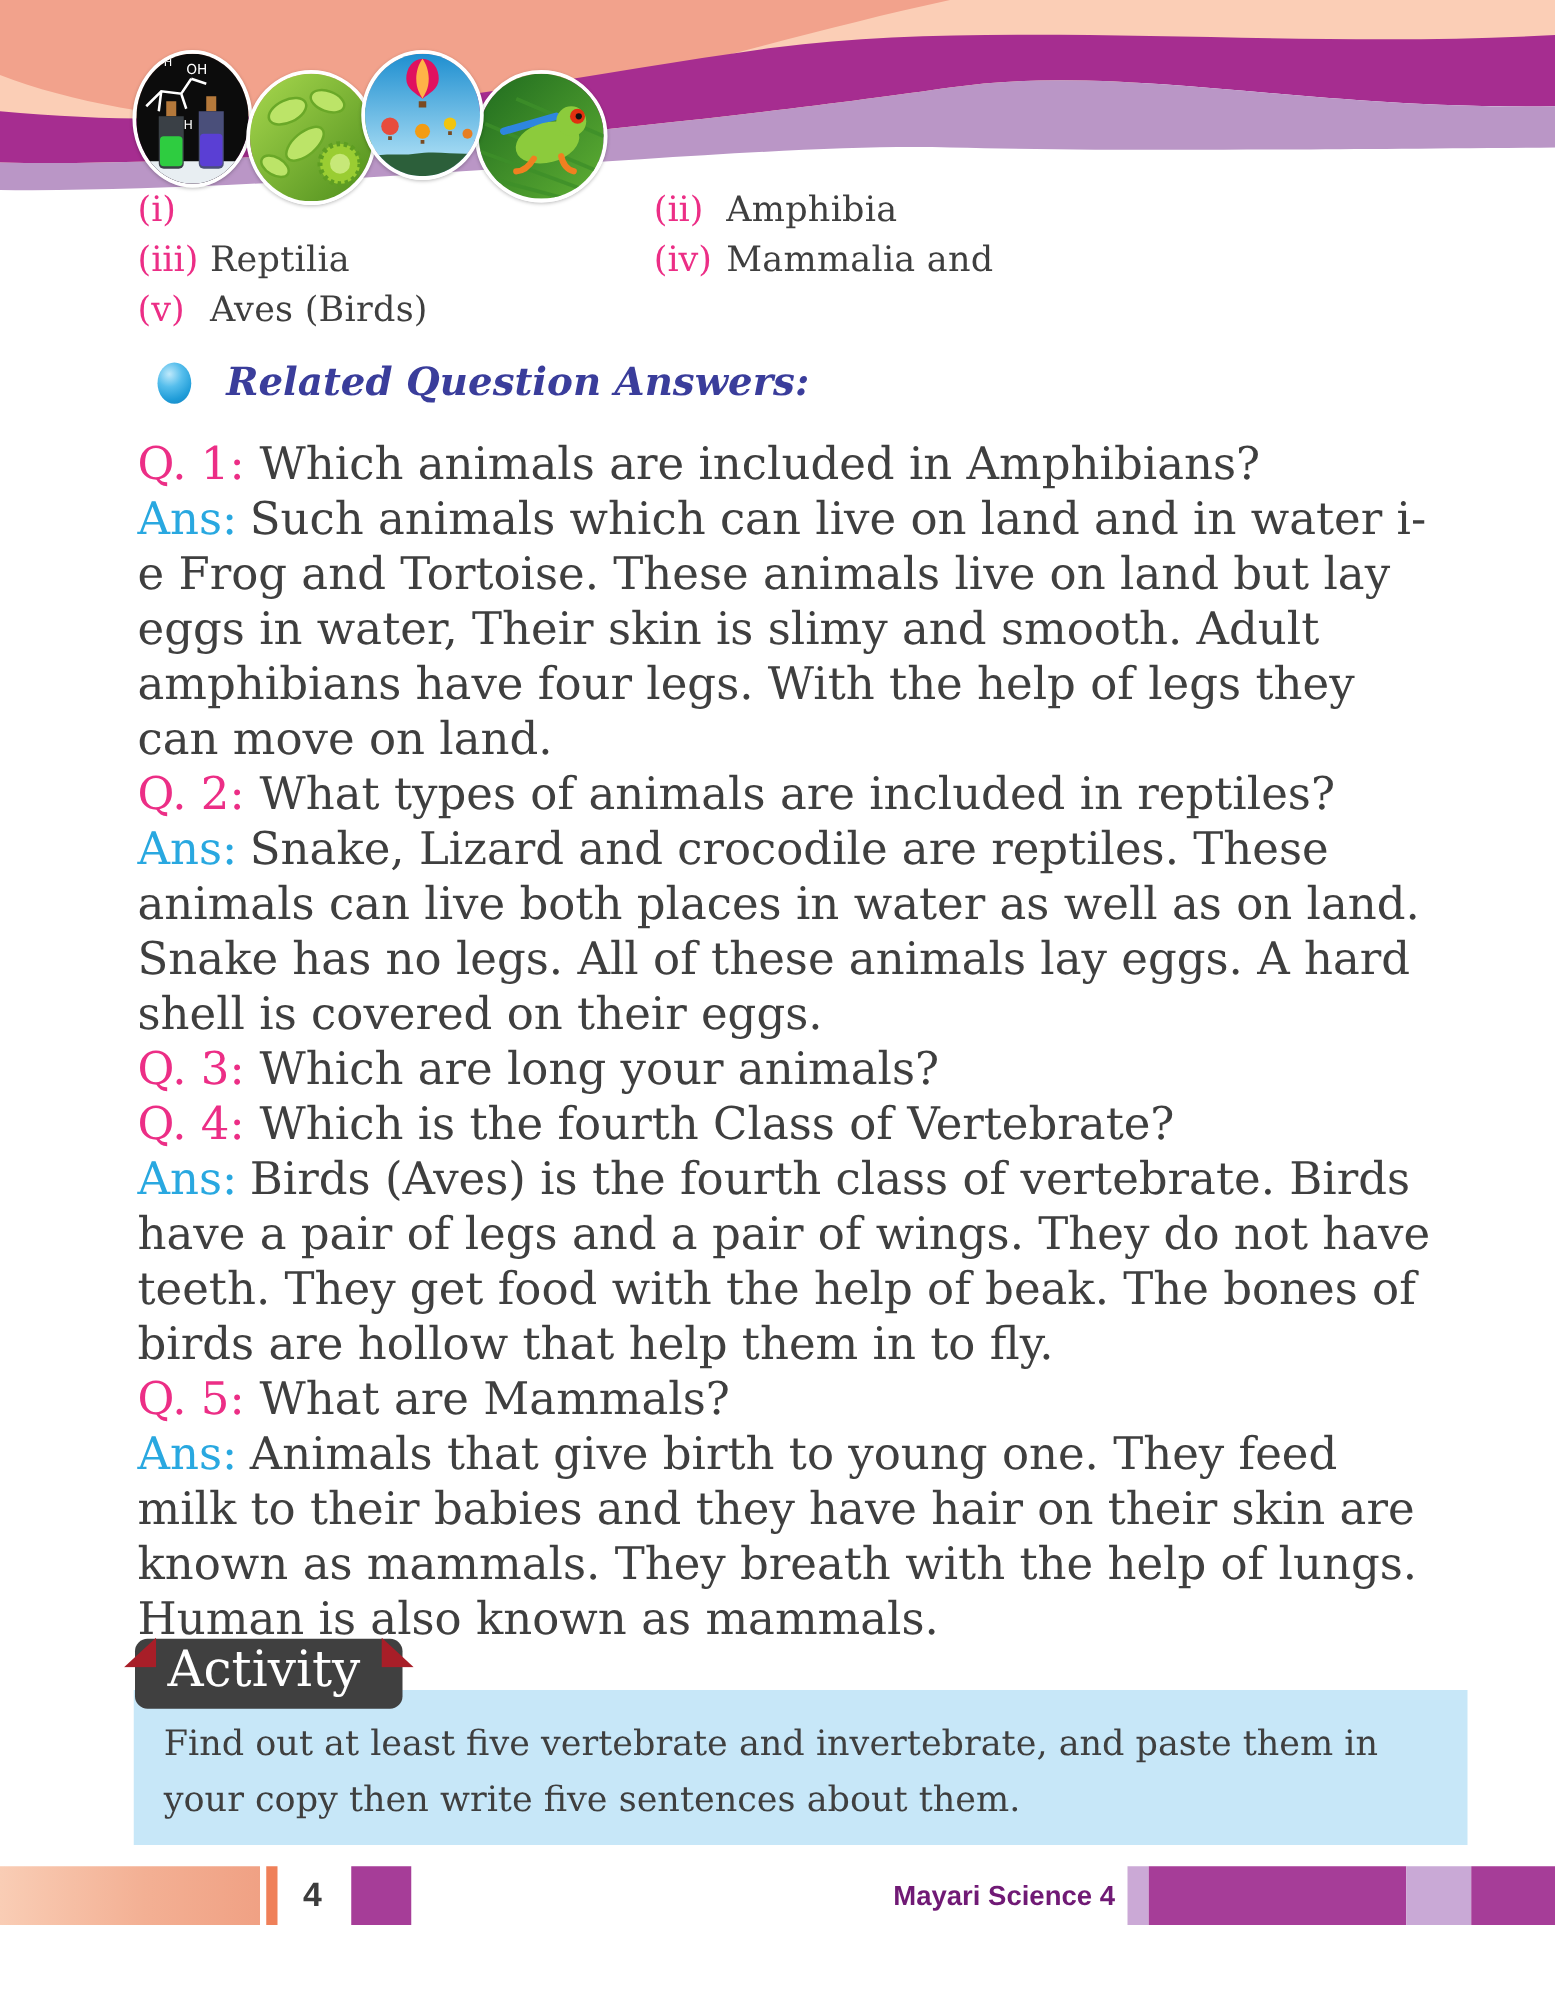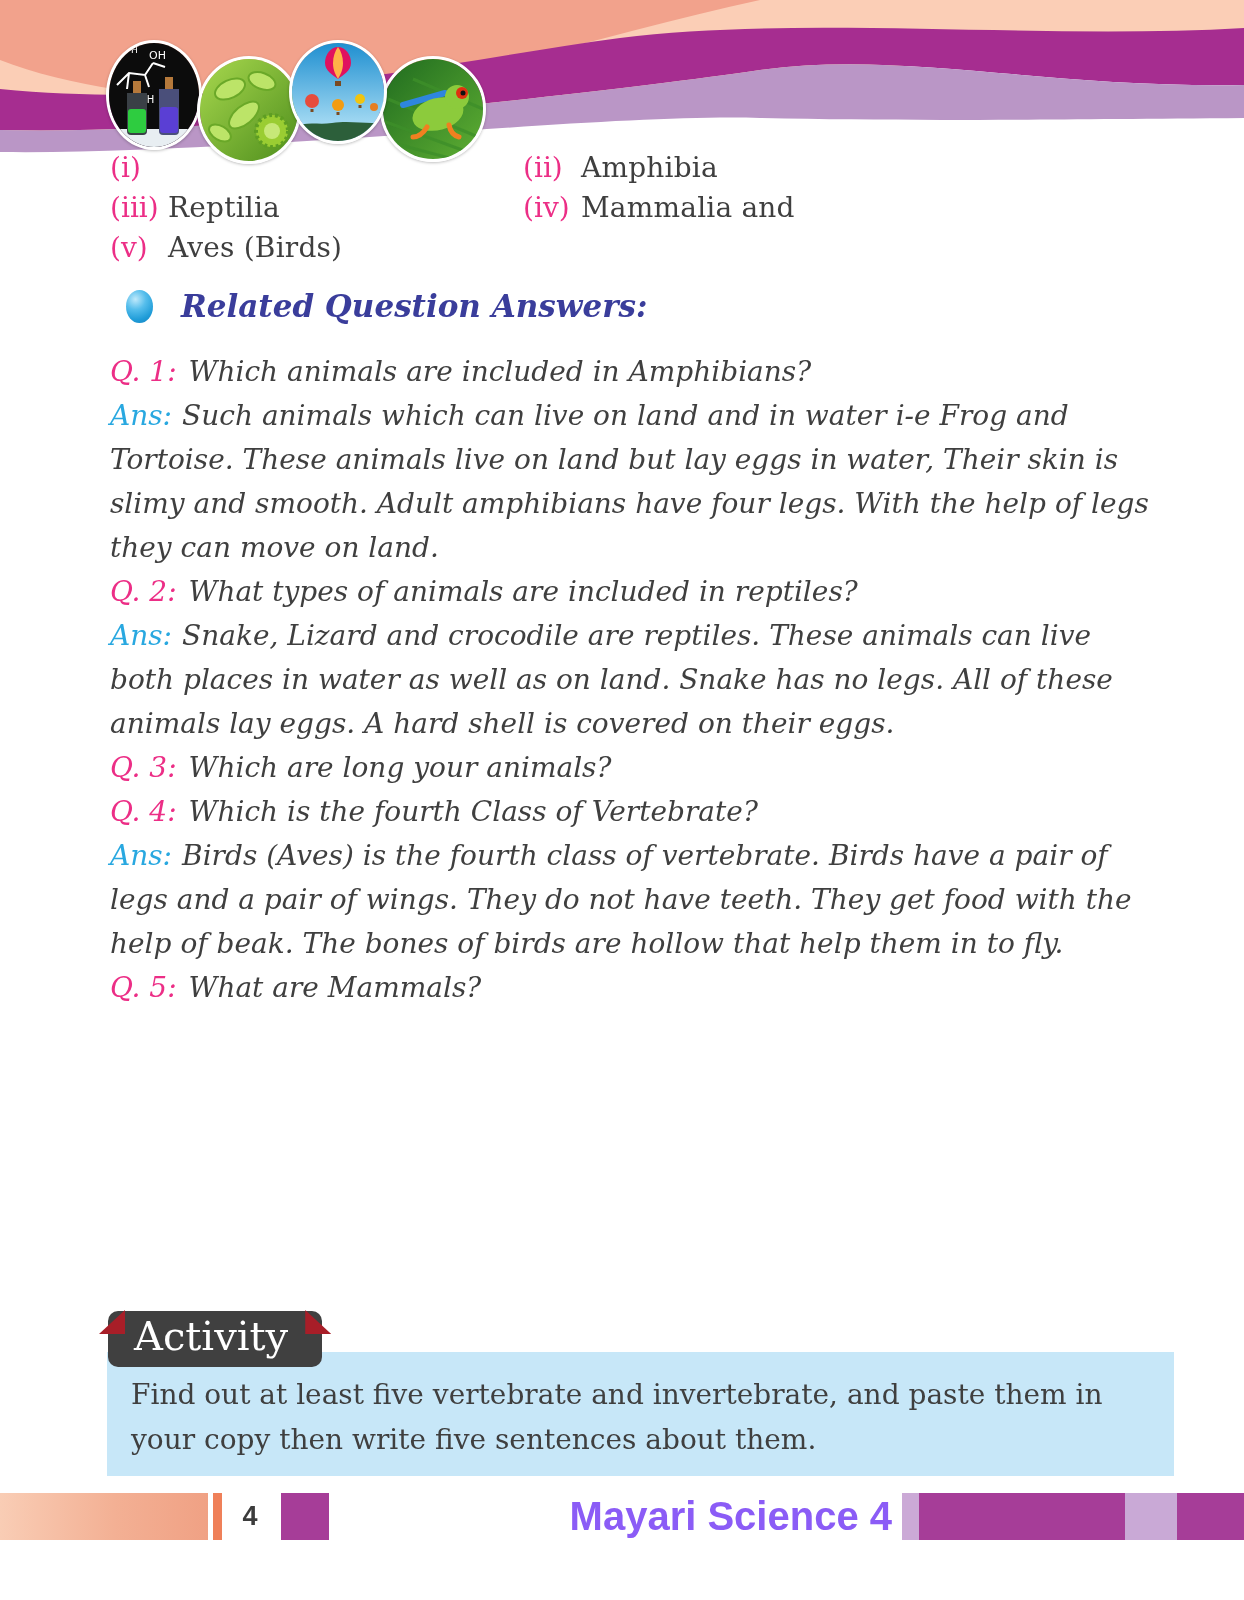--- a/index.html
+++ b/index.html
@@ -20,21 +20,21 @@
   
   .content{position:absolute;left:110px;top:148px;width:1048px;}
   .vlist{display:grid;grid-template-columns:413px auto;font-size:28px;line-height:40px;}
   .vitem{display:flex;}
   .rn{color:#EC2E86;flex:none;width:58px;}
   .lbl{letter-spacing:.2px;}
   .section-head{display:flex;align-items:center;margin-top:16px;height:44px;font-style:italic;}
   .bullet{width:27px;height:33px;border-radius:50%;margin:0 28px 0 16px;flex:none;
     background:radial-gradient(circle at 35% 28%, #BFE9FB 0%, #56BEEC 35%, #1F9CD8 70%, #1580BE 100%);}
   .section-title{color:#3A3D9B;font-weight:bold;font-size:31px;}
-  .qa{margin-top:22px;font-size:28px;line-height:44px;font-style:italic;}
+  .qa{margin-top:22px;font-size:36px;line-height:44px;}
   .qa p{margin:0;}
   .q-label{color:#EC2E86;margin-right:12px;}
   .ans-label{color:#29A8E0;margin-right:10px;}
   
   .activity{position:absolute;left:107px;top:1311px;width:1067px;}
   .ribbon{position:relative;z-index:2;display:inline-block;margin-left:1px;
     background:#404040;color:#fff;border-radius:10px;
     font-size:40px;padding:2px 34px 8px 26px;min-width:148px;text-align:center;}
   .ribbon .flap{position:absolute;width:26px;height:24px;background:#A81E28;z-index:-1;}
   .flap-l{left:-9px;top:-1px;clip-path:polygon(0 100%,100% 0,100% 100%);}
@@ -43,21 +43,21 @@
     padding:20px 14px 14px 24px;min-height:80px;font-size:28px;line-height:45px;}
   
   .footer{position:absolute;left:0;top:1493px;width:1244px;height:47px;
     font-family:"Liberation Sans", sans-serif;}
   .footer *{position:absolute;top:0;height:47px;}
   .peach-bar{left:0;width:208px;background:linear-gradient(90deg,#F9CDB5 0%,#F3B094 55%,#F0A184 100%);}
   .orange-line{left:213px;width:9px;background:#EF8059;}
   .page-num{left:232px;width:36px;text-align:center;font-weight:bold;font-size:27px;
     line-height:47px;color:#3C3C3C;}
   .sq{left:281px;width:48px;background:#A63D98;}
-  .book-title{right:352px;height:47px;line-height:47px;font-weight:bold;font-size:40px;color:#8b5cf6;}
+  .book-title{right:352px;height:47px;line-height:47px;font-weight:bold;font-size:22px;color:#701a75;}
   .rbar{left:902px;width:342px;display:flex;}
   .rbar span{position:static;display:block;height:47px;}
   .seg1{width:17px;background:#CBA9D6;}
   .seg2{width:206px;background:#A63D98;}
   .seg3{width:52px;background:#C9A9D6;}
   .seg4{width:67px;background:#A63D98;}
 </style>
 </head>
 <body>
 
@@ -201,20 +201,21 @@
 
     <p><span class="q-label">Q. 2:</span><span>What types of animals are included in reptiles?</span></p>
     <p><span class="ans-label">Ans:</span><span>Snake, Lizard and crocodile are reptiles. These animals can live both places in water as well as on land. Snake has no legs. All of these animals lay eggs. A hard shell is covered on their eggs.</span></p>
 
     <p><span class="q-label">Q. 3:</span><span>Which are long your animals?</span></p>
 
     <p><span class="q-label">Q. 4:</span><span>Which is the fourth Class of Vertebrate?</span></p>
     <p><span class="ans-label">Ans:</span><span>Birds (Aves) is the fourth class of vertebrate. Birds have a pair of legs and a pair of wings. They do not have teeth. They get food with the help of beak. The bones of birds are hollow that help them in to fly.</span></p>
 
     <p><span class="q-label">Q. 5:</span><span>What are Mammals?</span></p>
+    <p><span class="ans-label">Ans:</span><span>Animals that give birth to young one. They feed milk to their babies and they have hair on their skin are known as mammals. They breath with the help of lungs. Human is also known as mammals.</span></p>
   </div>
 </div>
 
 <div class="activity">
   <div class="ribbon">
     <span class="flap flap-l"></span>
     <span class="flap flap-r"></span>
     <span>Activity</span>
   </div>
   <div class="activity-box">

